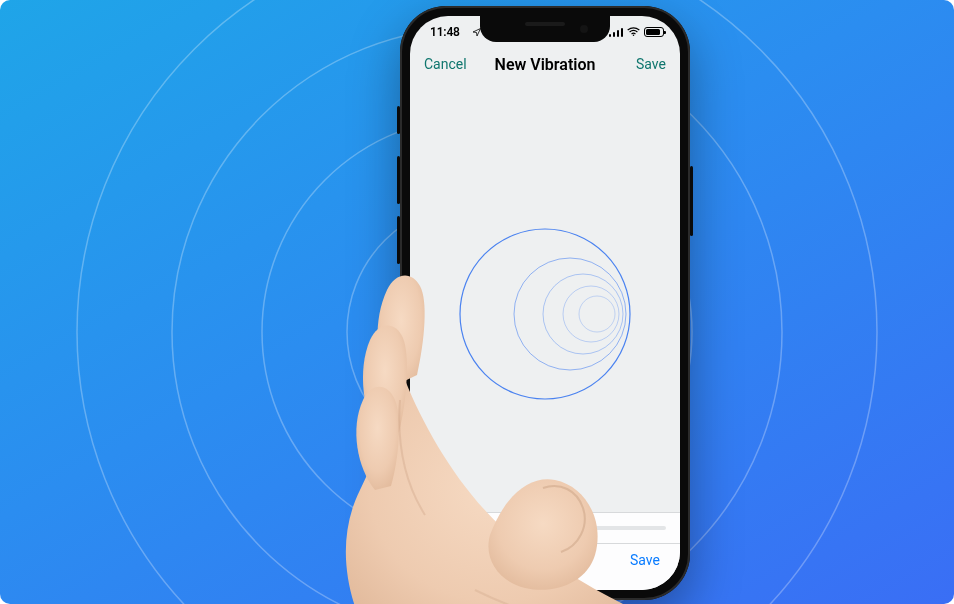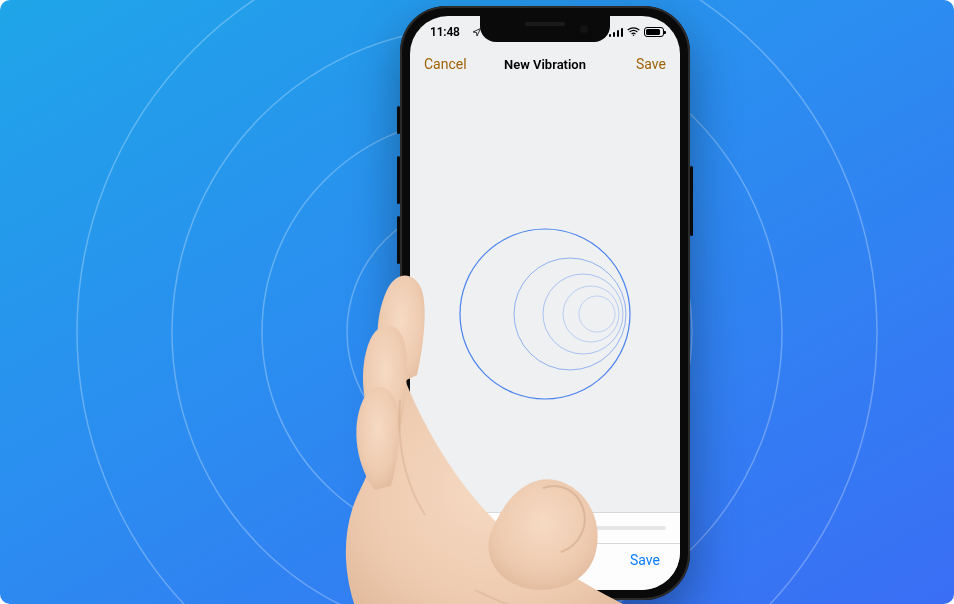--- a/index.html
+++ b/index.html
@@ -169,23 +169,23 @@
       align-items: center;
       padding: 0 14px;
       font-size: 14px;
     }
     .nav-title {
       position: absolute;
       left: 50%;
       transform: translateX(-50%);
       font-weight: 600;
       color: #000;
-      font-size: 13px;
-    }
-    .nav-btn-disabled { color: #a16207; font-size: 14px; }
+      font-size: 16px;
+    }
+    .nav-btn-disabled { color: #0f766e; font-size: 14px; }
     .canvas-area {
       position: absolute;
       top: 66px;
       bottom: 78px;
       left: 0;
       right: 0;
     }
     .ripple {
       position: absolute;
       left: 50%;

